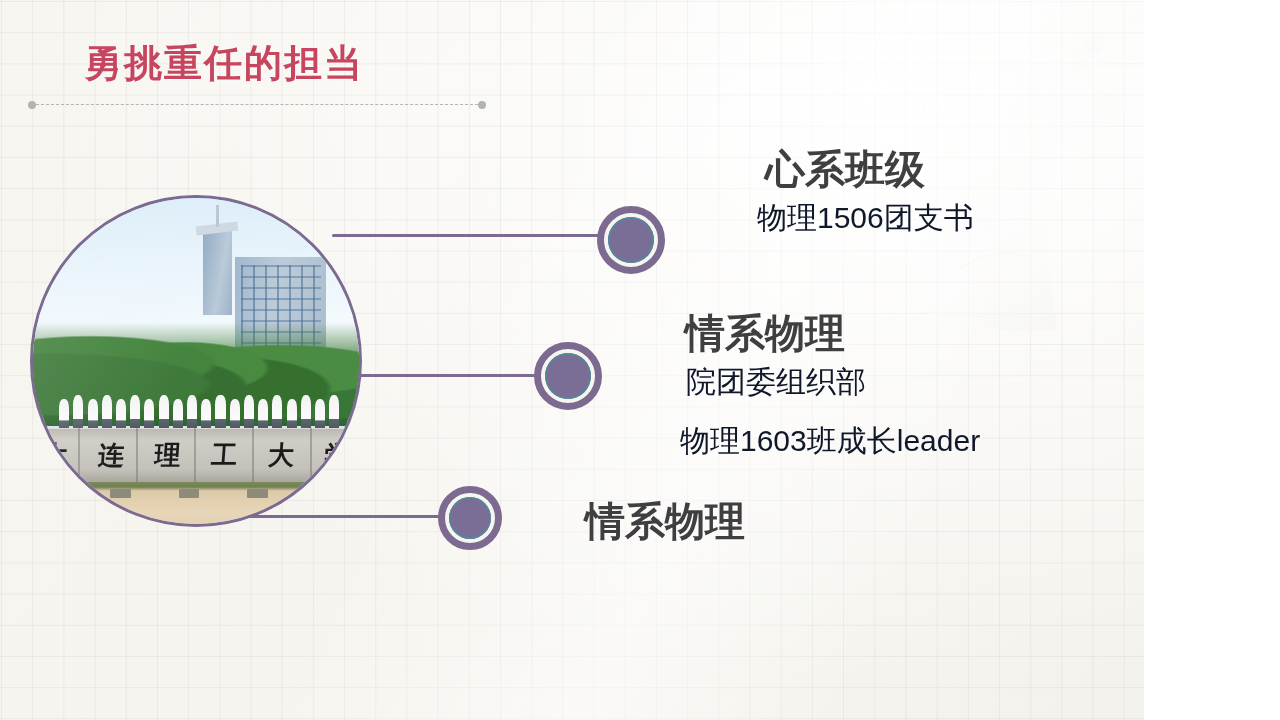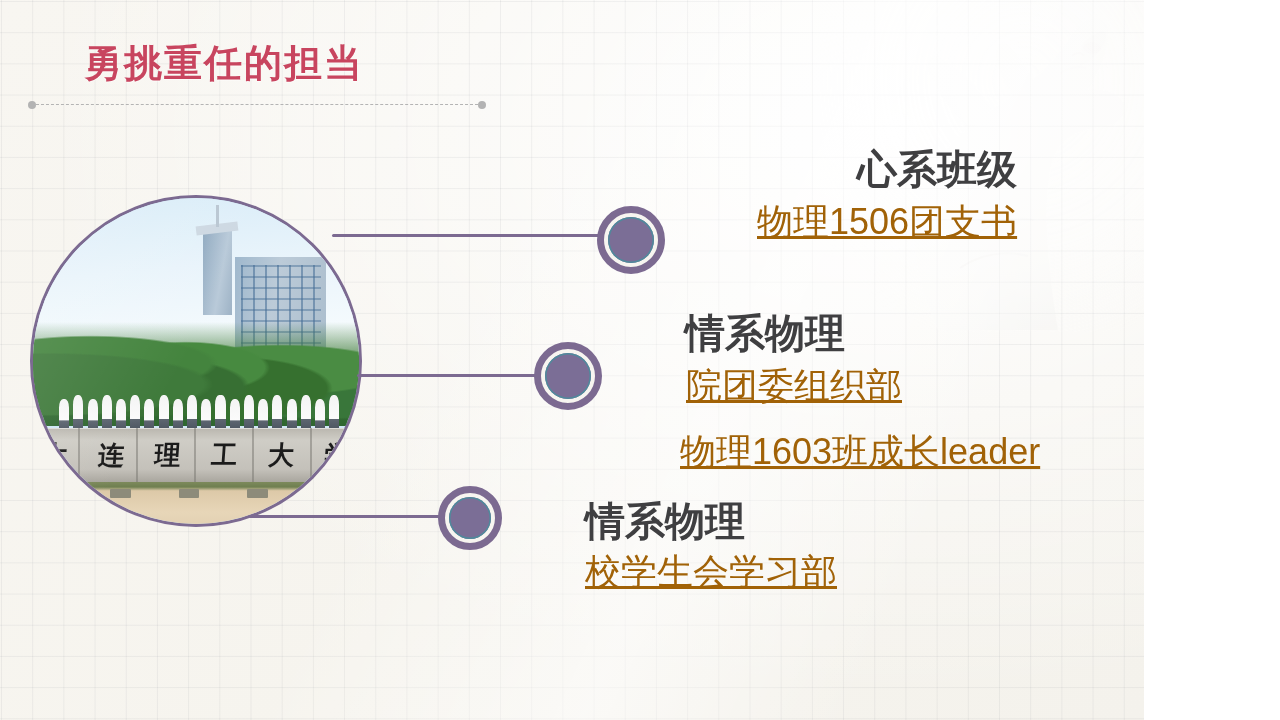--- a/index.html
+++ b/index.html
@@ -219,29 +219,28 @@
   .item { position: absolute; }
   .item .head {
     font-size: 40px;
     font-weight: bold;
     color: #3f3f41;
     line-height: 1.08;
     white-space: nowrap;
     text-shadow: 0 1px 0 rgba(255,255,255,0.55);
   }
   .item .sub {
-    font-size: 36px;
-    color: #a16207;
+    font-size: 30px;
+    color: #0f172a;
     line-height: 1.28;
     white-space: nowrap;
-    text-decoration: underline;
   }
 
   #item-1 { left: 757px; top: 148px; }
-  #item-1 .head { margin-left: 8px; text-align: right; }
+  #item-1 .head { margin-left: 8px; }
   #item-1 .sub  { margin-top: 8px; }
 
   #item-2 { left: 680px; top: 312px; }
   #item-2 .head { margin-left: 5px; }
   #item-2 .sub  { margin-top: 8px; margin-left: 6px; }
   #item-2 .sub.second { margin-top: 20px; margin-left: 0px; }
 
   #item-3 { left: 585px; top: 500px; }
   #item-3 .sub { margin-top: 6px; }
 </style>
@@ -375,16 +374,15 @@
   </div>
 
   <div class="item" id="item-2">
     <div class="head">情系物理</div>
     <div class="sub">院团委组织部</div>
     <div class="sub second">物理1603班成长leader</div>
   </div>
 
   <div class="item" id="item-3">
     <div class="head">情系物理</div>
-    <div class="sub">校学生会学习部</div>
   </div>
 
 </div>
 
 </body></html>

